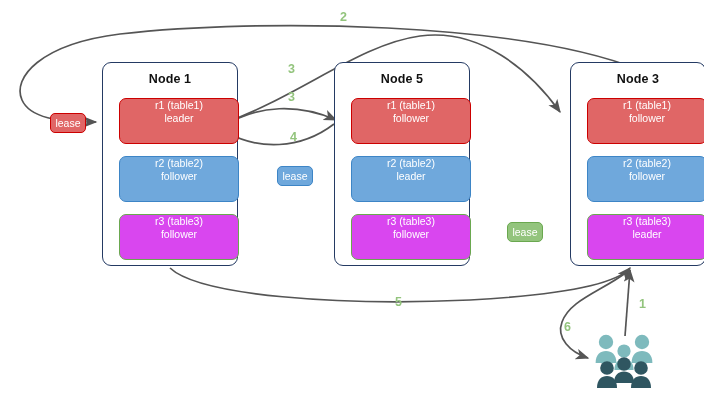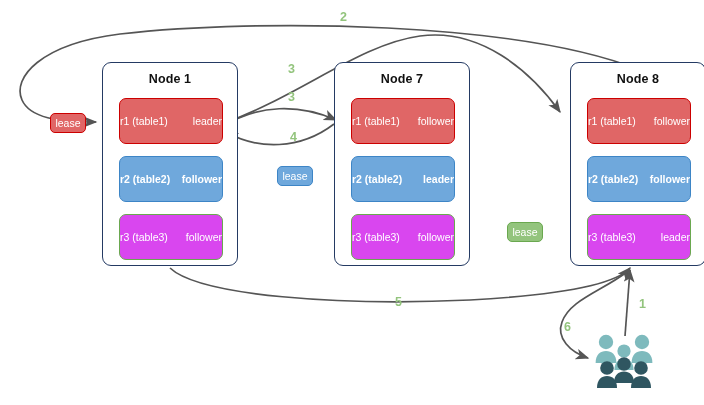--- a/index.html
+++ b/index.html
@@ -50,35 +50,35 @@
     font-weight: bold;
     color: #111111;
     letter-spacing: 0.1px;
   }
 
   
   .replica {
     position: absolute;
     box-sizing: border-box;
     left: 16px;
-    width: 104px;
+    width: 120px;
     height: 46px;
     border-radius: 7px;
     display: flex;
-    flex-direction: row;
+    flex-direction: column;
     align-items: center;
-    justify-content: space-between;
+    justify-content: flex-start;
     color: #ffffff;
     font-size: 10.5px;
     line-height: 13px;
     text-align: center;
   }
   .replica .ln { display: block; white-space: nowrap; }
   .r-red   { background: #e06666; border: 1.4px solid #cc0000; top: 35px; }
-  .r-blue  { background: #6fa8dc; border: 1.4px solid #3d85c6; top: 93px; font-weight: bold; }
+  .r-blue  { background: #6fa8dc; border: 1.4px solid #3d85c6; top: 93px; }
   .r-green { background: #d946ef; border: 1.4px solid #6aa84f; top: 151px; }
 
   
   .lease {
     position: absolute;
     box-sizing: border-box;
     border-radius: 5px;
     display: flex;
     align-items: center;
     justify-content: center;
@@ -154,38 +154,38 @@
       <span class="ln">r2 (table2)</span>
       <span class="ln">follower</span>
     </div>
     <div class="replica r-green">
       <span class="ln">r3 (table3)</span>
       <span class="ln">follower</span>
     </div>
   </div>
 
   <div class="node" id="node2">
-    <div class="node-title">Node 7</div>
+    <div class="node-title">Node 5</div>
 
     <div class="replica r-red">
       <span class="ln">r1 (table1)</span>
       <span class="ln">follower</span>
     </div>
     <div class="replica r-blue">
       <span class="ln">r2 (table2)</span>
       <span class="ln">leader</span>
     </div>
     <div class="replica r-green">
       <span class="ln">r3 (table3)</span>
       <span class="ln">follower</span>
     </div>
   </div>
 
   <div class="node" id="node3">
-    <div class="node-title">Node 8</div>
+    <div class="node-title">Node 3</div>
 
     <div class="replica r-red">
       <span class="ln">r1 (table1)</span>
       <span class="ln">follower</span>
     </div>
     <div class="replica r-blue">
       <span class="ln">r2 (table2)</span>
       <span class="ln">follower</span>
     </div>
     <div class="replica r-green">

